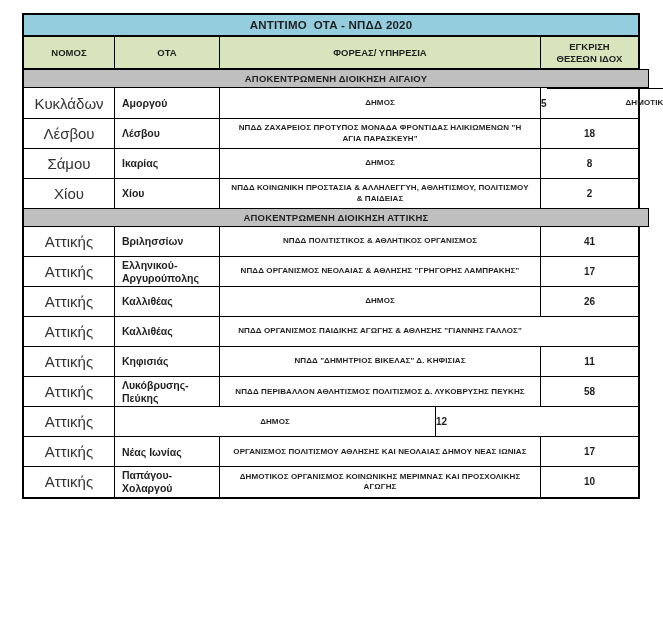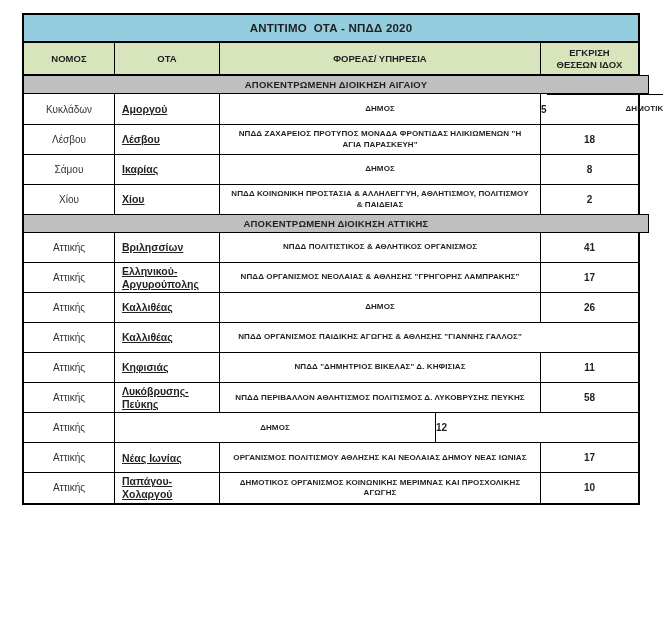--- a/index.html
+++ b/index.html
@@ -22,21 +22,21 @@
     box-sizing: border-box;
     border: 2px solid #000;
     background: #fff;
   }
 
   .trow { box-sizing: border-box; border-bottom: 1px solid #000; }
   .trow:last-child { border-bottom: none; }
 
   
   .title-row {
-    height: 28px;
+    height: 22px;
     display: flex;
     align-items: center;
     justify-content: center;
     background: #93cdde;
     font-weight: bold;
     font-size: 11.5px;
     letter-spacing: 0.2px;
     border-bottom: 2px solid #000;
     white-space: pre-wrap;
   }
@@ -87,35 +87,34 @@
     display: grid;
     grid-template-columns: 90px 105px 1fr;
     min-height: 29px;
   }
   .cell { box-sizing: border-box; }
   .nomos {
     display: flex;
     align-items: center;
     justify-content: center;
     text-align: center;
-    font-size: 10px;
+    font-size: 15px;
     color: #333;
     padding: 2px 4px;
   }
   .ota {
     display: flex;
     align-items: center;
     justify-content: flex-start;
     text-align: left;
     font-weight: bold;
     font-size: 10.5px;
     padding: 2px 3px 2px 7px;
     border-left: 1px solid #000;
     line-height: 1.2;
-    text-decoration: underline;
   }
   .entries {
     display: flex;
     flex-direction: row;
     border-left: 1px solid #000;
   }
   .entry {
     flex: 1;
     display: grid;
     grid-template-columns: 320px 1fr;

